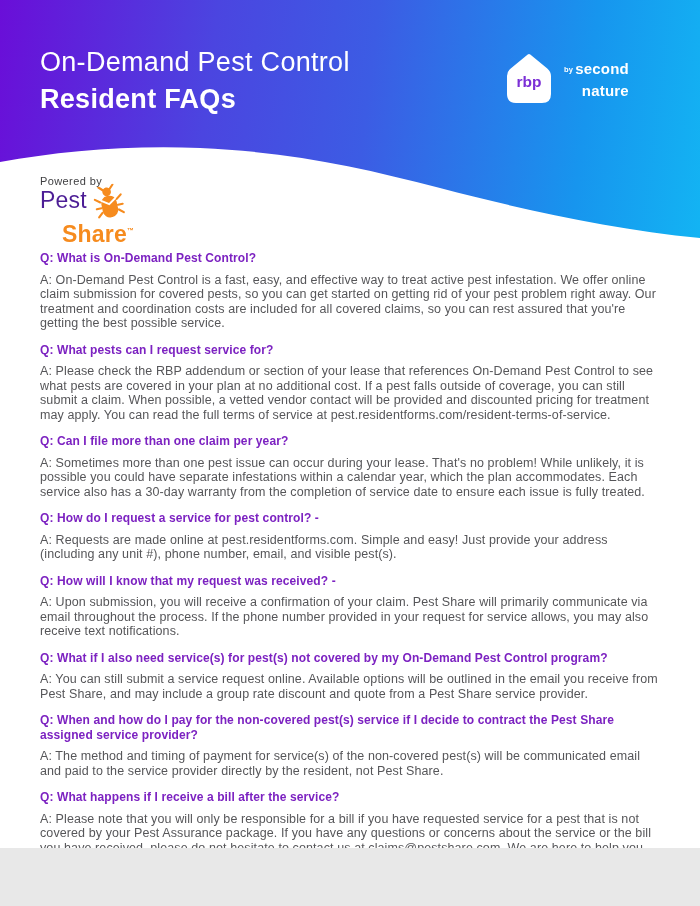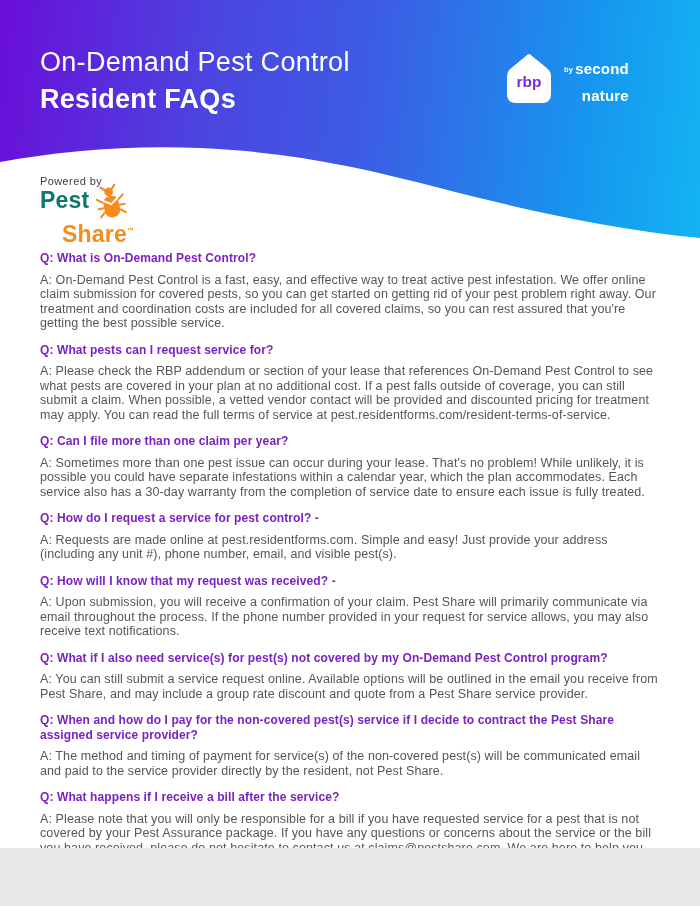--- a/index.html
+++ b/index.html
@@ -17,31 +17,31 @@
   }
   .banner-titles { position:absolute; left:40px; top:44px; color:#ffffff; }
   .banner-title  { font-size:27px; font-weight:500; letter-spacing:.3px; line-height:36px; }
   .banner-subtitle { font-size:27px; font-weight:800; letter-spacing:.3px; line-height:38px; }
   .wave { position:absolute; left:0; bottom:0; width:700px; height:100px; display:block; }
 
   
   .rbp-lockup { position:absolute; left:505px; top:52px; display:flex; align-items:flex-start; }
   .rbp-badge { position:relative; width:48px; height:52px;text-align:right; }
   .rbp-badge svg { display:block; }
-  .sn-block { margin-left:11px; margin-top:11px; color:#ffffff; display:flex; flex-direction:column; align-items:flex-end;gap:12px; }
+  .sn-block { margin-left:11px; margin-top:11px; color:#ffffff; display:flex; flex-direction:column; align-items:flex-end; }
   .sn-row1 { display:flex; align-items:flex-start; }
   .sn-by { font-size:7.5px; font-weight:600; margin-top:2px; margin-right:2px; letter-spacing:.2px; }
   .sn-word { font-size:15px; font-weight:800; letter-spacing:.2px; line-height:12px; }
-  .sn-word2 { font-size:15px; font-weight:800; letter-spacing:.2px; line-height:12px; margin-top:3px;text-align:center; }
+  .sn-word2 { font-size:15px; font-weight:800; letter-spacing:.2px; line-height:12px; margin-top:10px;text-align:center; }
 
   
   .powered { position:absolute; left:40px; top:175px; }
   .powered-label { font-size:11px; color:#3e3e40; letter-spacing:.4px; display:block; }
   .ps-row { display:flex; align-items:flex-start; margin-top:2px; }
-  .ps-word1 { font-size:23px; font-weight:700; color:#0f766e; line-height:22px; letter-spacing:.2px; }
+  .ps-word1 { font-size:23px; font-weight:400; color:#4c1d95; line-height:22px; letter-spacing:.2px; }
   .ps-bug { margin-left:7px; margin-top:-4px; transform:rotate(-12deg); }
   .ps-word2 { font-size:23px; font-weight:800; color:#f68b1e; line-height:20px; letter-spacing:.2px; margin-left:22px; margin-top:0px; }
   .ps-tm { font-size:7px; vertical-align:super; font-weight:700; }
 
   
   .faq { padding:6px 40px 0 40px; }
   .faq-q {
     color:#7c22c1; font-size:12px; font-weight:700;
     line-height:14.5px; margin:0 0 7px 0; letter-spacing:.1px;
   }

